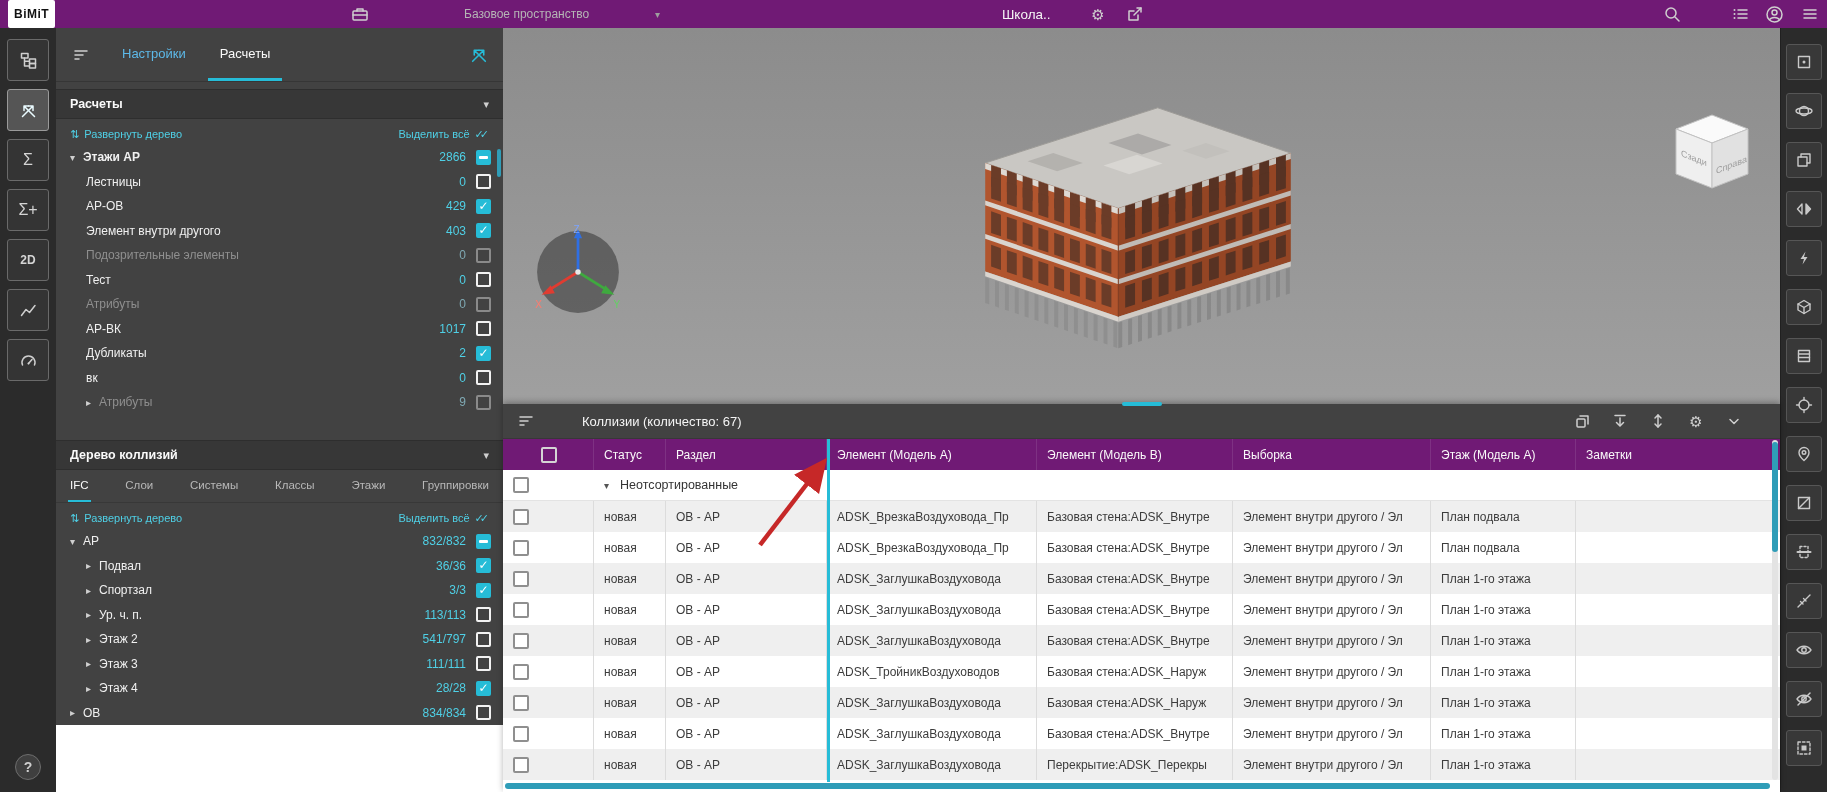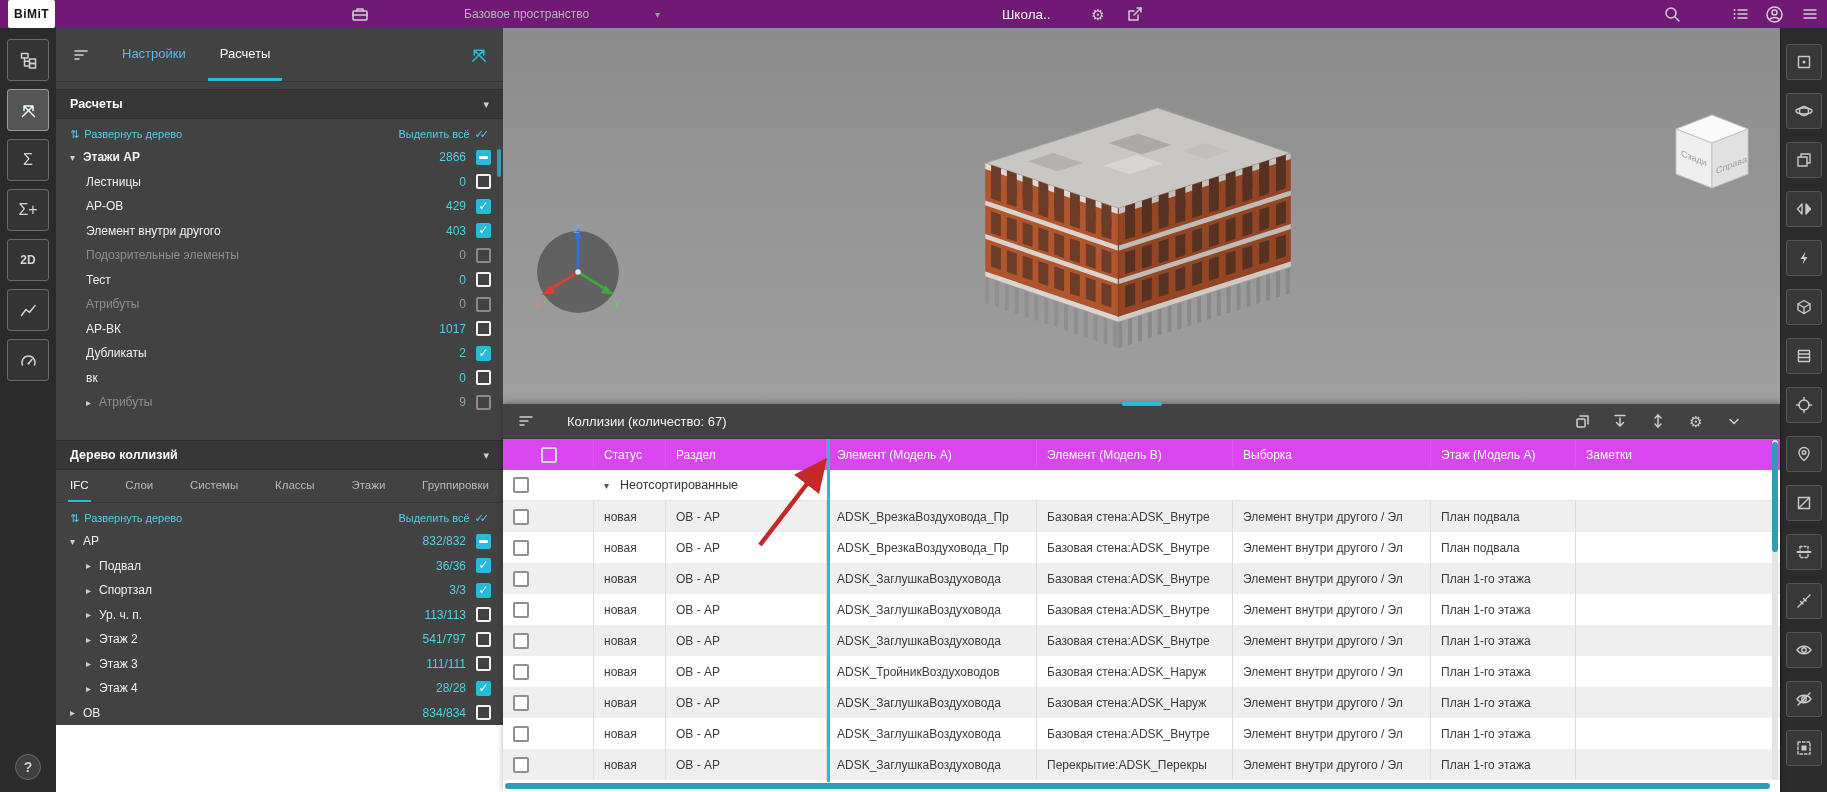--- a/index.html
+++ b/index.html
@@ -88,25 +88,25 @@
   .rail-right{position:absolute;right:0;top:28px;width:47px;bottom:0;background:#2b2b2b;border-left:1px solid #202020;
     display:flex;flex-direction:column;align-items:center;padding-top:16px;gap:13px;z-index:20}
   .rtile{width:36px;height:36px;border:1px solid #565656;border-radius:3px;background:#383838;
     display:flex;align-items:center;justify-content:center;flex:0 0 auto}
 
   
   .cpanel{position:absolute;left:503px;right:47px;top:404px;bottom:0;background:#fff;z-index:25;
     box-shadow:0 -2px 6px rgba(0,0,0,.3)}
   .drag{position:absolute;top:-2px;left:50%;transform:translateX(-50%);width:40px;height:4px;
     background:var(--accent);border-radius:2px;z-index:6;cursor:ns-resize}
-  .chead{height:35px;background:#424242;display:flex;align-items:center;padding:0 14px;gap:12px;border-bottom:1px solid #383838}
+  .chead{height:35px;background:#424242;display:flex;align-items:center;padding:0 14px;gap:27px;border-bottom:1px solid #383838}
   .ctitle{color:#f5f5f5;font-size:13px}
   .cicons{margin-left:auto;display:flex;gap:18px;align-items:center;padding-right:22px}
   .cicons button{display:flex;align-items:center;justify-content:center;width:20px;height:20px}
-  .thead{height:31px;background:#d946ef;display:flex;align-items:stretch}
+  .thead{height:31px;background:#701a75;display:flex;align-items:stretch}
   .hcell{display:flex;align-items:center;padding:0 10px;color:#fafafa;font-size:12px;
     border-right:1px solid rgba(255,255,255,.10);white-space:nowrap;overflow:hidden}
   .hcell:last-child{border-right:none}
   .c-check{width:91px;flex:0 0 auto;padding-left:38px}
   .c-status{width:72px;flex:0 0 auto}
   .c-section{width:161px;flex:0 0 auto}
   .c-ela{width:210px;flex:0 0 auto}
   .c-elb{width:196px;flex:0 0 auto}
   .c-sel{width:198px;flex:0 0 auto}
   .c-floor{width:145px;flex:0 0 auto}

